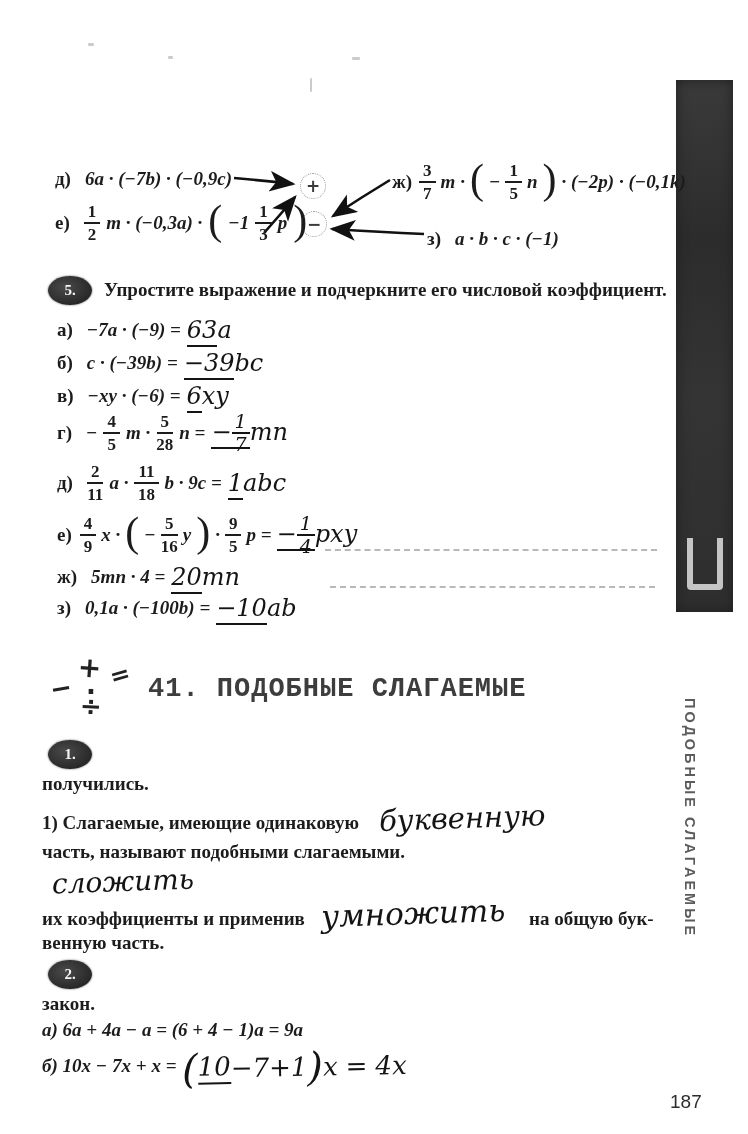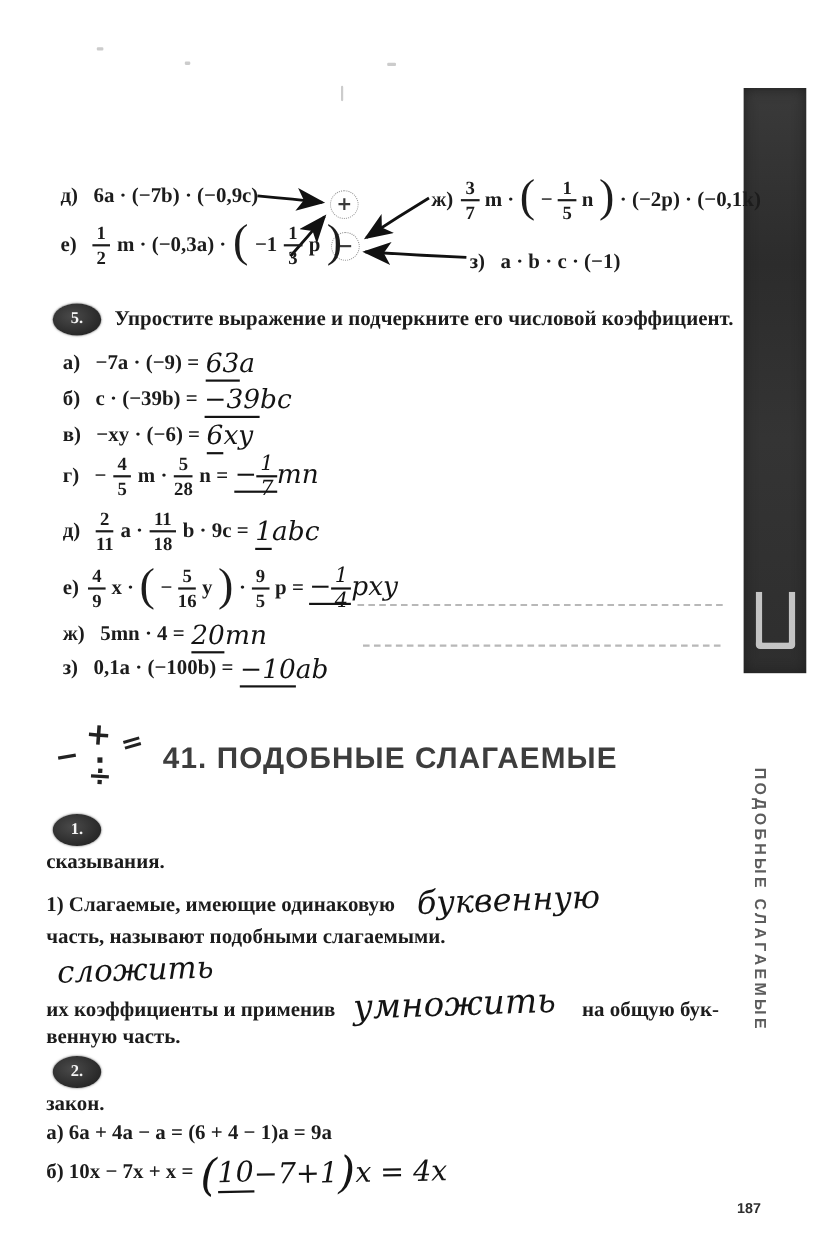--- a/index.html
+++ b/index.html
@@ -5,21 +5,21 @@
   * { margin:0; padding:0; box-sizing:border-box; }
   html,body { width:748px; height:1134px; }
   body {
     position:relative; background:#ffffff; overflow:hidden;
     font-family:"Liberation Serif", serif; color:#1a1a1a;
   }
   .abs { position:absolute; }
 
   
   .print { font-family:"Liberation Serif", serif; font-weight:bold; font-size:19px; color:#1c1c1c; }
-  .mi { }
+  .mi { font-style:italic; }
   .lbl { font-style:normal; margin-right:8px; }
 
   .mrow { display:flex; align-items:center; gap:6px; white-space:nowrap; }
 
   .frac { display:inline-flex; flex-direction:column; align-items:center; line-height:1; font-size:17px; vertical-align:middle; }
   .frac .num { border-bottom:2px solid #1c1c1c; padding:0 4px 2px; }
   .frac .den { padding-top:2px; }
 
   .bigp { font-size:42px; font-weight:normal; line-height:0.8; font-style:normal; transform:translateY(-2px); }
 
@@ -35,36 +35,36 @@
     display:inline-flex; align-items:center; justify-content:center;
     min-width:44px; height:29px; border-radius:50%;
     background:radial-gradient(ellipse at 40% 40%, #4a4a4a, #262626 75%);
     color:#f5f5f5; font-size:15px; font-weight:bold; font-style:normal;
     box-shadow:0 0 2px #555;
   }
   .exhead { display:flex; align-items:flex-start; gap:12px; }
 
   .dash { border-top:2px dashed #b8b8b8; height:0; }
 
-  .section-title { font-family:Liberation Sans, sans-serif; font-weight:bold; font-size:27px; color:#3d3d3d; letter-spacing:1px; }
+  .section-title { font-family:Liberation Mono, monospace; font-weight:bold; font-size:27px; color:#3d3d3d; letter-spacing:1px; }
   .opicon span { position:absolute; font-weight:bold; color:#222; font-family:"DejaVu Sans", sans-serif; }
 
   .sidebar-bar {
     background:linear-gradient(180deg,#3a3a3a,#2c2c2c 30%,#343434 60%,#2e2e2e);
     box-shadow:inset 0 0 12px #1f1f1f;
   }
   .tab-u {
     border:6px solid rgba(255,255,255,0.72); border-top:none;
     border-radius:0 0 4px 4px; background:transparent;
   }
   .vlabel {
     writing-mode:vertical-rl; font-family:"Liberation Sans", sans-serif;
     font-weight:bold; font-size:14.5px; letter-spacing:3px; color:#5c5c5c; white-space:nowrap;
   }
-  .pagenum { font-family:"Liberation Sans", sans-serif; font-size:13px; font-weight:bold; color:#2e2e2e; }
+  .pagenum { font-family:"Liberation Sans", sans-serif; font-size:19px; font-weight:normal; color:#2e2e2e; }
 
   .circ {
     width:26px; height:26px; border-radius:50%; border:1.5px dotted #9a9a9a;
     display:flex; align-items:center; justify-content:center;
     font-size:17px; font-weight:bold; color:#3a3a3a; background:#fff;
     font-family:"DejaVu Sans", sans-serif;
   }
   .noise { background:#cccccc; border-radius:1px; }
 </style>
 </head>
@@ -243,21 +243,21 @@
   <span style="left:28px;top:-4px;font-size:28px;transform:rotate(4deg)">+</span>
   <span style="left:60px;top:6px;font-size:24px;transform:rotate(-16deg)">=</span>
   <span style="left:36px;top:22px;font-size:26px">·</span>
   <span style="left:30px;top:36px;font-size:26px;transform:rotate(3deg)">÷</span>
 </div>
 <div class="abs section-title" style="left:148px;top:674px">41. ПОДОБНЫЕ СЛАГАЕМЫЕ</div>
 
 <div class="abs exhead" style="left:48px;top:740px;width:630px">
   <span class="badge">1.</span>
 </div>
-<div class="abs print" style="left:42px;top:773px">сказывания.</div>
+<div class="abs print" style="left:42px;top:773px">получились.</div>
 
 <div class="abs print mrow" style="left:42px;top:806px">
   <span>1) Слагаемые, имеющие одинаковую</span>
   <span class="hand" style="font-size:29px;position:relative;top:-5px;margin-left:14px;transform:rotate(-2deg)">буквенную</span>
 </div>
 <div class="abs print" style="left:42px;top:841px">часть, называют подобными слагаемыми.</div>
 
 <div class="abs print mrow" style="left:42px;top:870px">
   <span class="hand" style="font-size:28px;position:relative;top:-5px;margin-left:10px;transform:rotate(-2deg)">сложить</span>
 </div>

